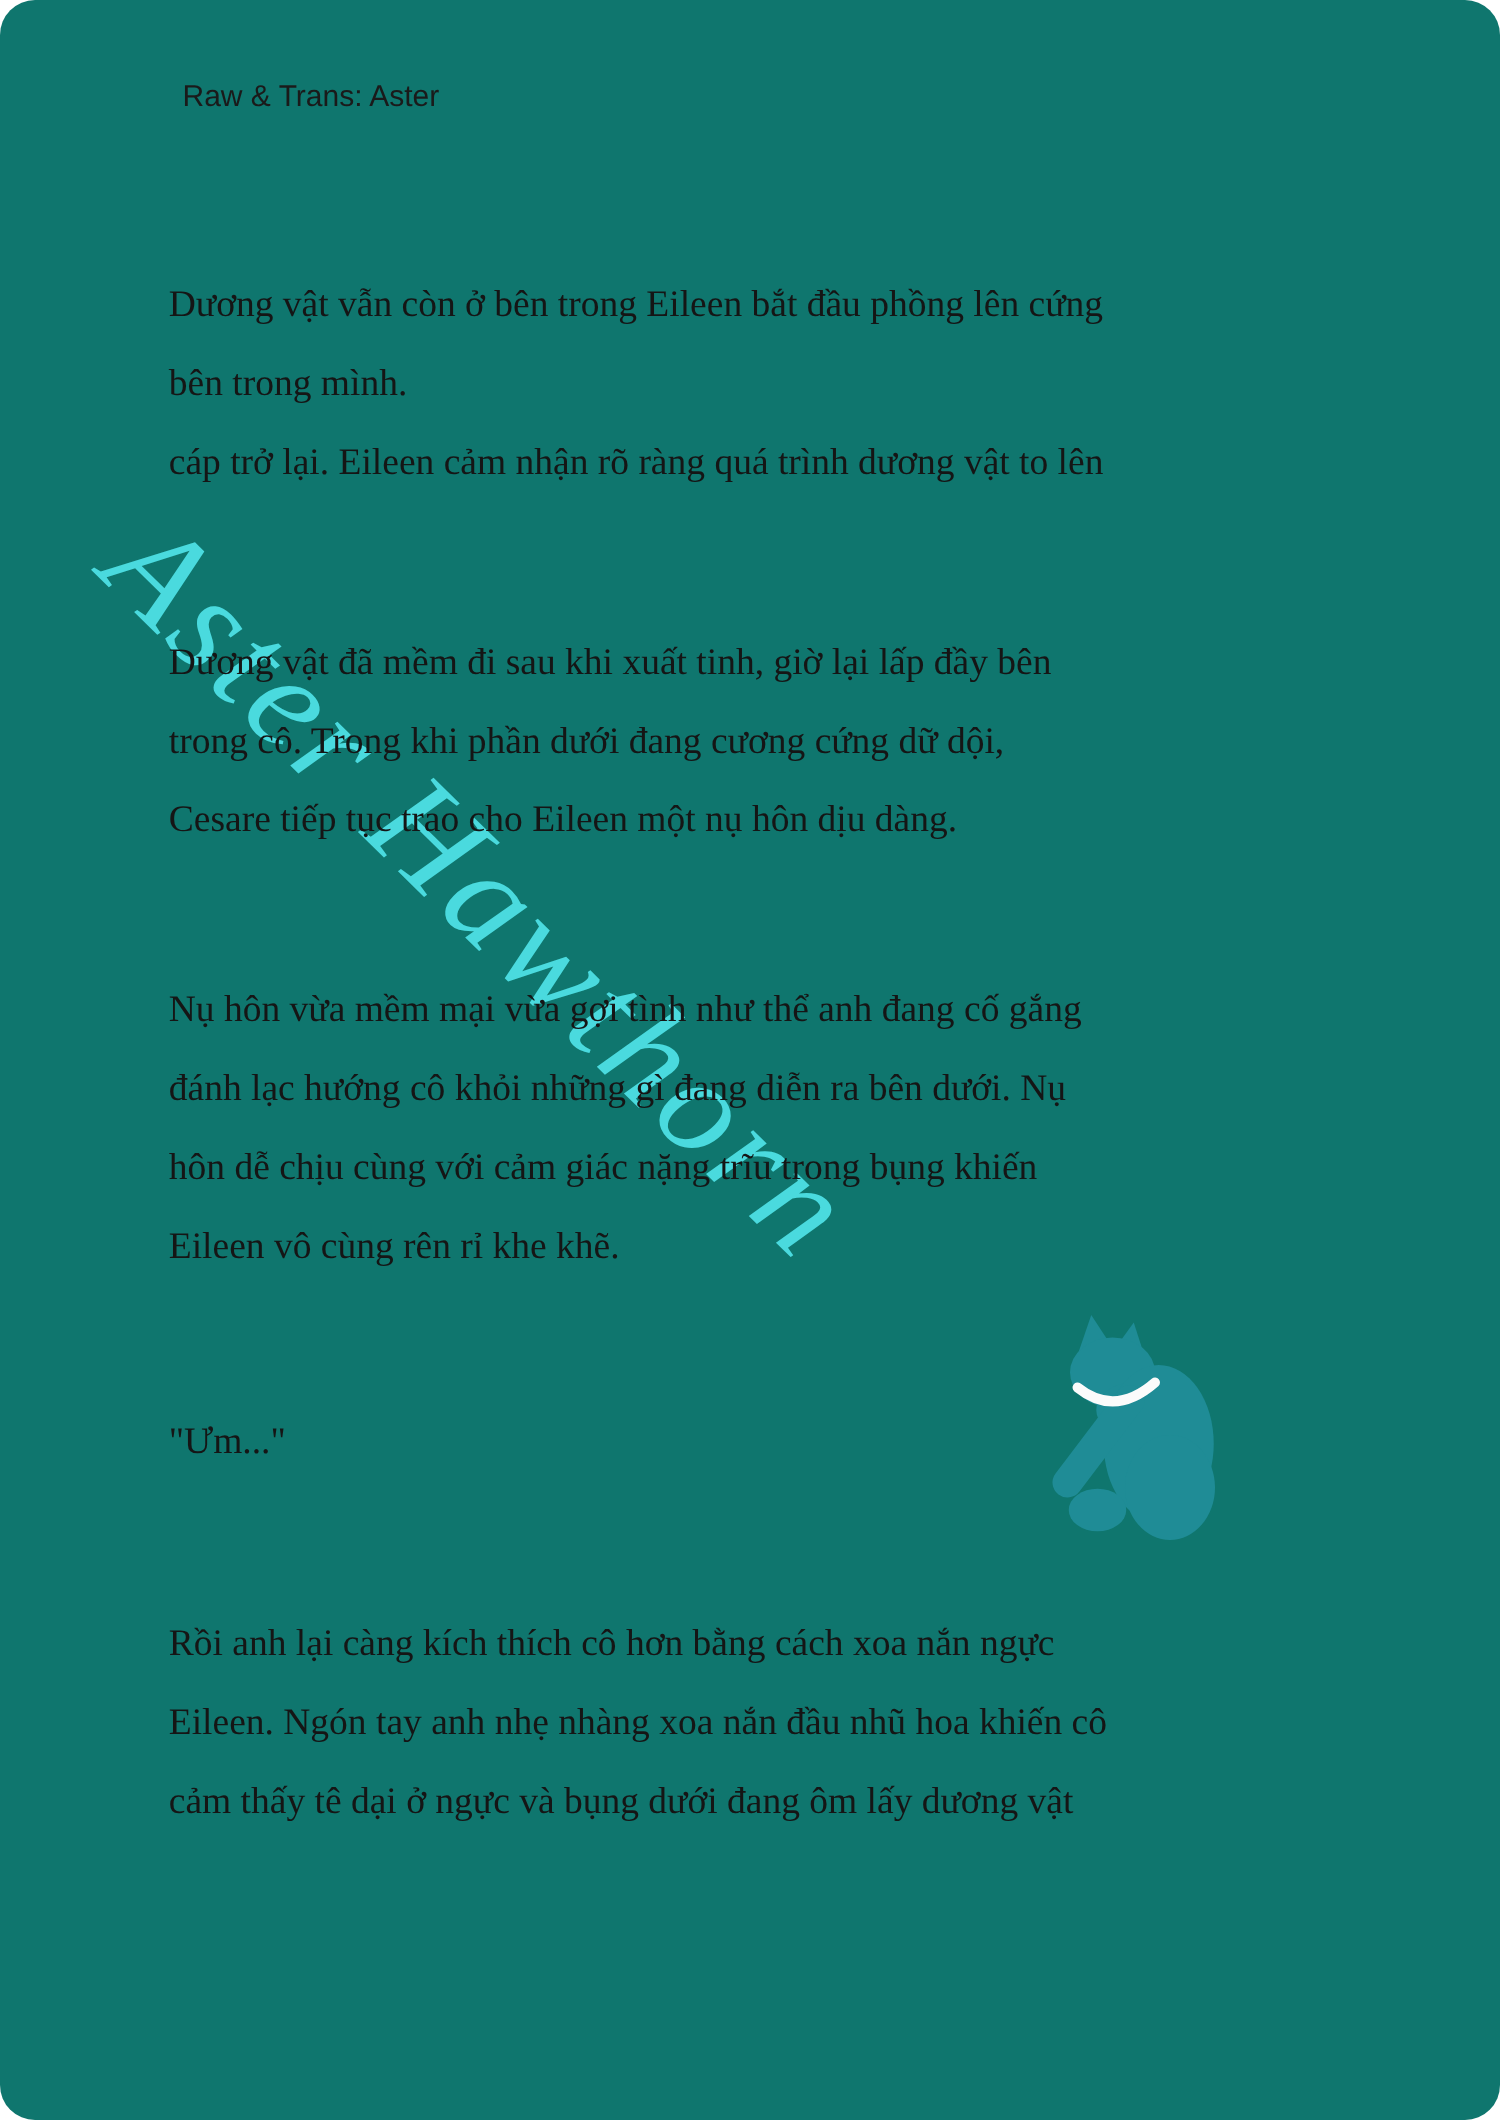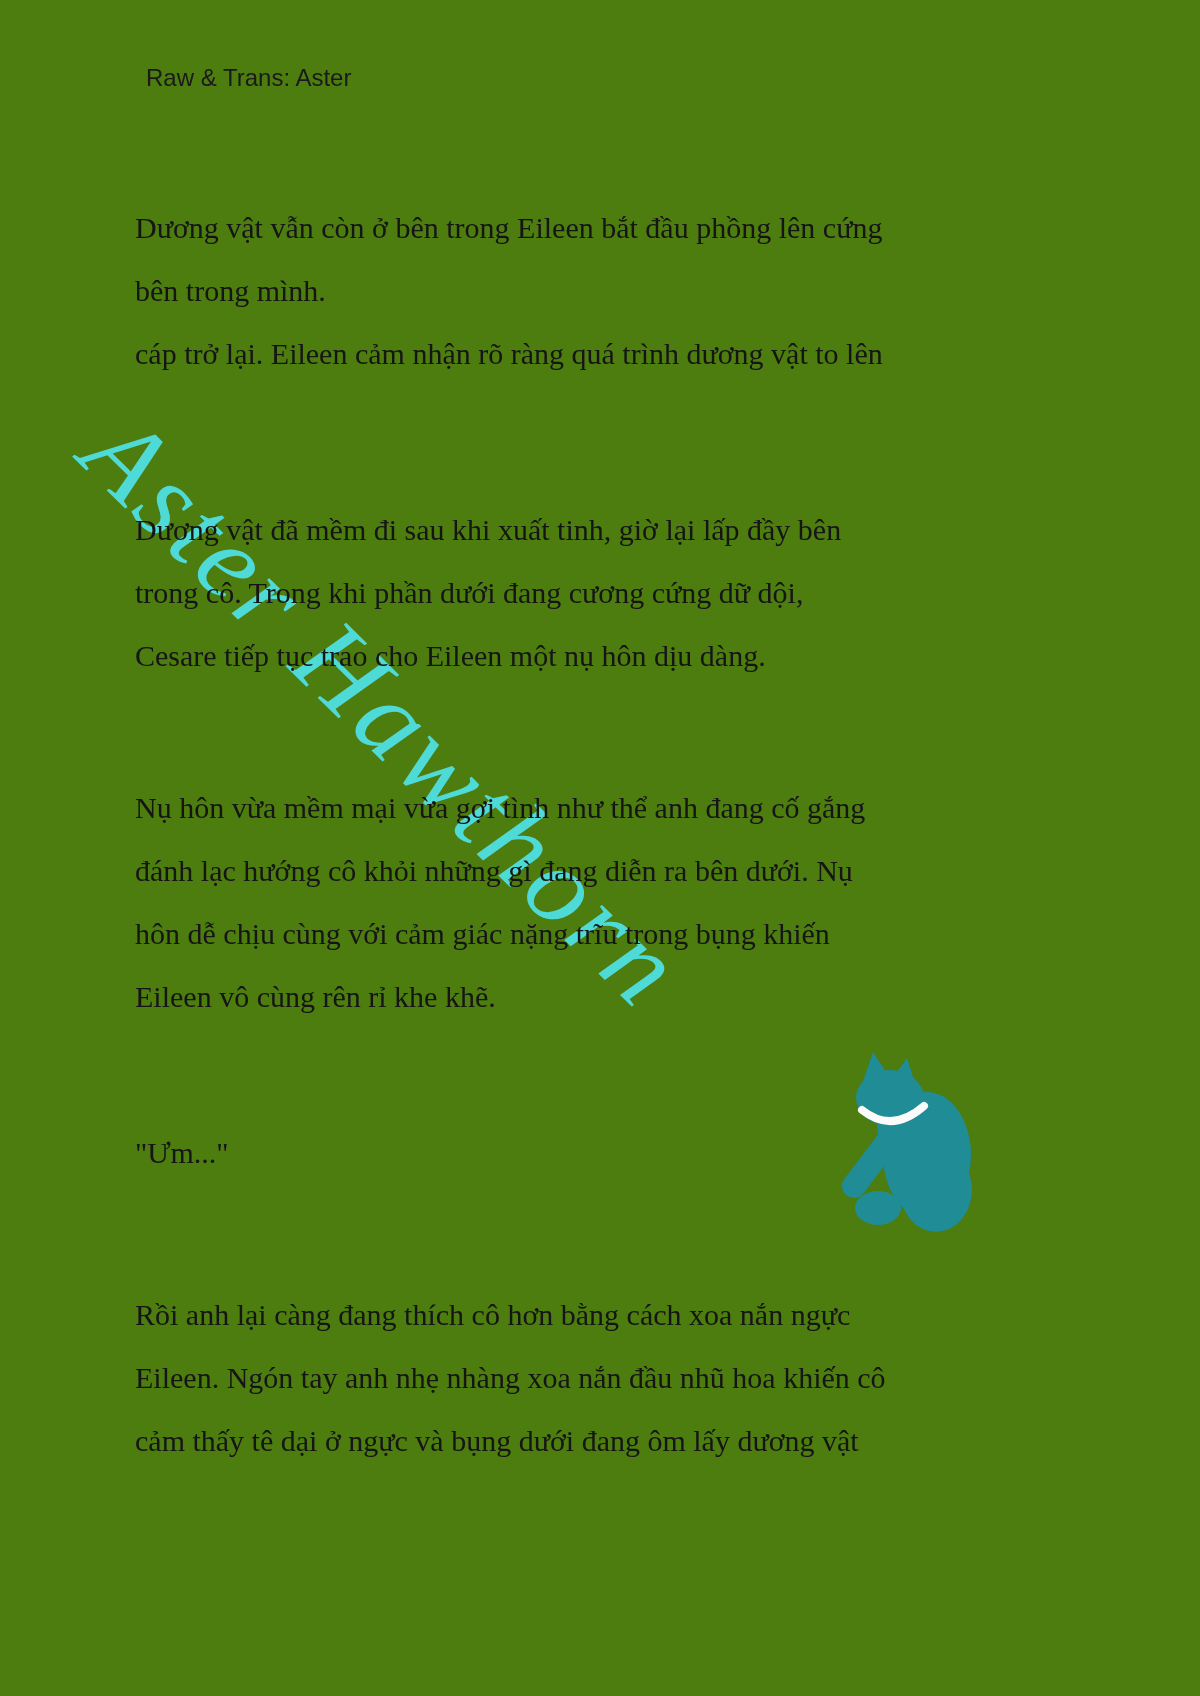--- a/index.html
+++ b/index.html
@@ -47,21 +47,21 @@
     top: 0;
     width: 100%;
     height: 100%;
     z-index: 2;
   }
   .para {
     position: absolute;
     left: 135px;
     width: 900px;
   }
-  .para:nth-child(1) { top: 196px; }
+  .para:nth-child(1) { top: 212px; }
   .para:nth-child(2) { top: 498px; }
   .para:nth-child(3) { top: 776px; }
   .para:nth-child(4) { top: 1121px; }
   .para:nth-child(5) { top: 1283px; }
   .line {
     font-size: 30px;
     line-height: 63px;
     white-space: nowrap;
   }
   .cat {
@@ -69,21 +69,21 @@
     left: 822px;
     top: 1048px;
     width: 152px;
     height: 188px;
     z-index: 1;
   }
 </style>
 </head>
 <body>
 
-<div class="page" style="background: #4d7c0f; color: rgb(21, 21, 21);">
+<div class="page" style="background: #0f766e; color: rgb(21, 21, 21); border-radius: 28px;">
 
   <div class="credit">Raw &amp; Trans: Aster</div>
 
   <div class="watermark" style="color: rgb(79, 227, 232);">Aster Hawthorn</div>
 
   <div id="paragraphs">
       <div class="para">
         <div class="line">Dương vật vẫn còn ở bên trong Eileen bắt đầu phồng lên cứng</div>
         <div class="line">bên trong mình.</div>
         <div class="line">cáp trở lại. Eileen cảm nhận rõ ràng quá trình dương vật to lên</div>
@@ -96,21 +96,21 @@
       <div class="para">
         <div class="line">Nụ hôn vừa mềm mại vừa gợi tình như thể anh đang cố gắng</div>
         <div class="line">đánh lạc hướng cô khỏi những gì đang diễn ra bên dưới. Nụ</div>
         <div class="line">hôn dễ chịu cùng với cảm giác nặng trĩu trong bụng khiến</div>
         <div class="line">Eileen vô cùng rên rỉ khe khẽ.</div>
       </div>
       <div class="para">
         <div class="line">"Ưm..."</div>
       </div>
       <div class="para">
-        <div class="line">Rồi anh lại càng đang thích cô hơn bằng cách xoa nắn ngực</div>
+        <div class="line">Rồi anh lại càng kích thích cô hơn bằng cách xoa nắn ngực</div>
         <div class="line">Eileen. Ngón tay anh nhẹ nhàng xoa nắn đầu nhũ hoa khiến cô</div>
         <div class="line">cảm thấy tê dại ở ngực và bụng dưới đang ôm lấy dương vật</div>
       </div>
     </div>
 
   <svg class="cat" viewBox="0 0 152 188" xmlns="http://www.w3.org/2000/svg" aria-hidden="true">
 
     <polygon class="cat-fill" points="38,42 51,4 68,30" fill="#1F8C96"></polygon>
     <polygon class="cat-fill" points="72,28 85,10 94,38" fill="#1F8C96"></polygon>
 

